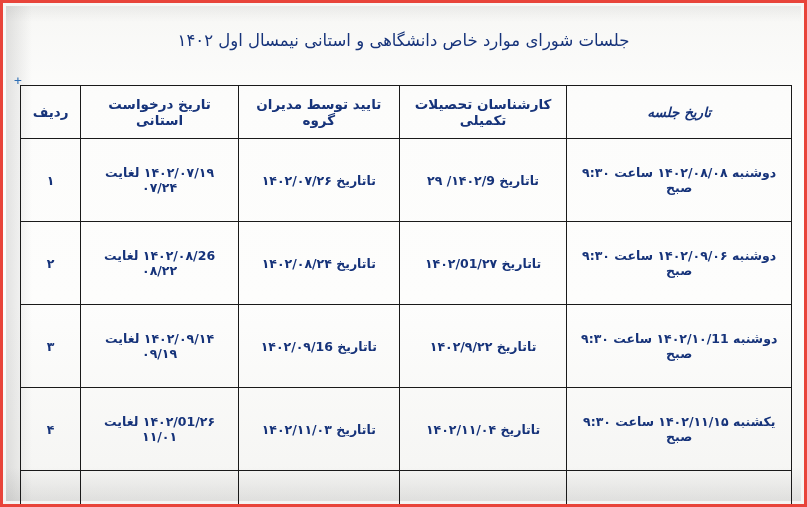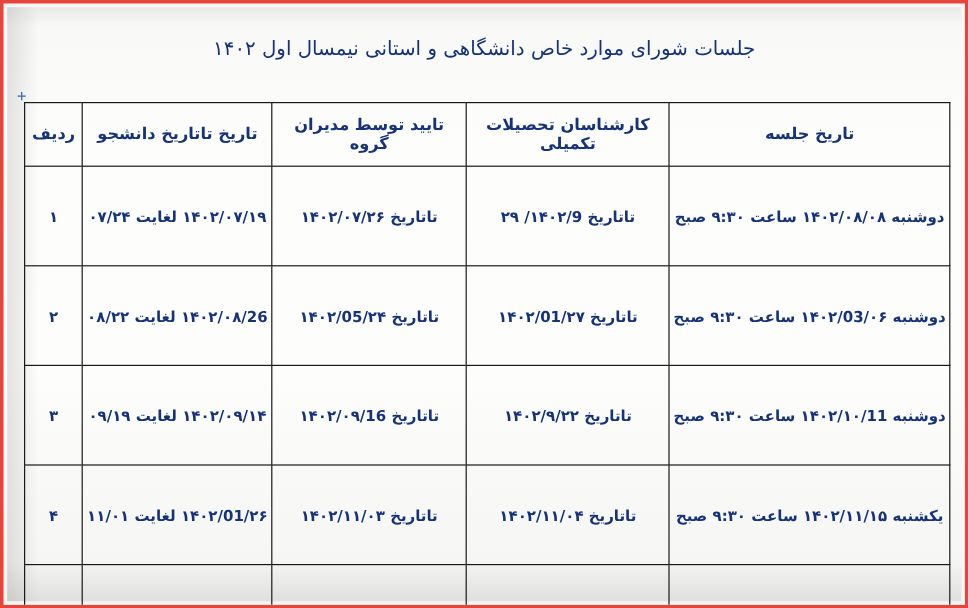--- a/index.html
+++ b/index.html
@@ -56,36 +56,36 @@
     height: 100%;
     table-layout: fixed;
     direction: rtl;
   }
   table.sheet td, table.sheet th {
     border: 1px solid #1a1a1a;
     text-align: center;
     vertical-align: middle;
     color: #16337a;
     font-weight: bold;
-    padding: 2px 1px;
+    padding: 2px 11px;
     background: transparent;
   }
   table.sheet thead th {
     height: 48px;
     font-size: 13.5px;
   }
   table.sheet tbody td {
     height: 78px;
     font-size: 12.5px;
   }
   .col-radif { width: 6%; }
   .col-req   { width: 20.5%; }
   .col-grp   { width: 21%; }
   .col-exp   { width: 22%; }
-  .col-date  { width: 30.5%; }
+  .col-date  { width: 30.5%; font-style: italic; }
 
   .last-row td {
     height: 46px;
   }
   .last-row td.empty-cell {
     border-top: 1px solid #1a1a1a;
   }
   
   .corner-mark {
     position: absolute;
@@ -140,36 +140,36 @@
 
   <div class="doc-title">جلسات شورای موارد خاص دانشگاهی و استانی نیمسال اول ۱۴۰۲</div>
 
   <div class="grid-wrap">
     <table class="sheet">
       <thead>
         <tr>
           <th class="col-date">تاریخ جلسه</th>
           <th class="col-exp">کارشناسان تحصیلات تکمیلی</th>
           <th class="col-grp">تایید توسط مدیران گروه</th>
-          <th class="col-req">تاریخ تاتاریخ دانشجو</th>
+          <th class="col-req">تاریخ درخواست استانی</th>
           <th class="col-radif">ردیف</th>
         </tr>
       </thead>
       <tbody>
         <tr>
           <td>دوشنبه ۱۴۰۲/۰۸/۰۸ ساعت ۹:۳۰ صبح</td>
           <td>تاتاریخ ۱۴۰۲/9/ ۲۹</td>
           <td>تاتاریخ ۱۴۰۲/۰۷/۲۶</td>
           <td>۱۴۰۲/۰۷/۱۹ لغایت ۰۷/۲۴</td>
           <td>۱</td>
         </tr>
         <tr>
-          <td>دوشنبه ۱۴۰۲/03/۰۶ ساعت ۹:۳۰ صبح</td>
+          <td>دوشنبه ۱۴۰۲/۰۹/۰۶ ساعت ۹:۳۰ صبح</td>
           <td>تاتاریخ ۱۴۰۲/01/۲۷</td>
-          <td>تاتاریخ ۱۴۰۲/05/۲۴</td>
+          <td>تاتاریخ ۱۴۰۲/۰۸/۲۴</td>
           <td>۱۴۰۲/۰۸/26 لغایت ۰۸/۲۲</td>
           <td>۲</td>
         </tr>
         <tr>
           <td>دوشنبه ۱۴۰۲/۱۰/11 ساعت ۹:۳۰ صبح</td>
           <td>تاتاریخ ۱۴۰۲/۹/۲۲</td>
           <td>تاتاریخ ۱۴۰۲/۰۹/16</td>
           <td>۱۴۰۲/۰۹/۱۴ لغایت ۰۹/۱۹</td>
           <td>۳</td>
         </tr>

